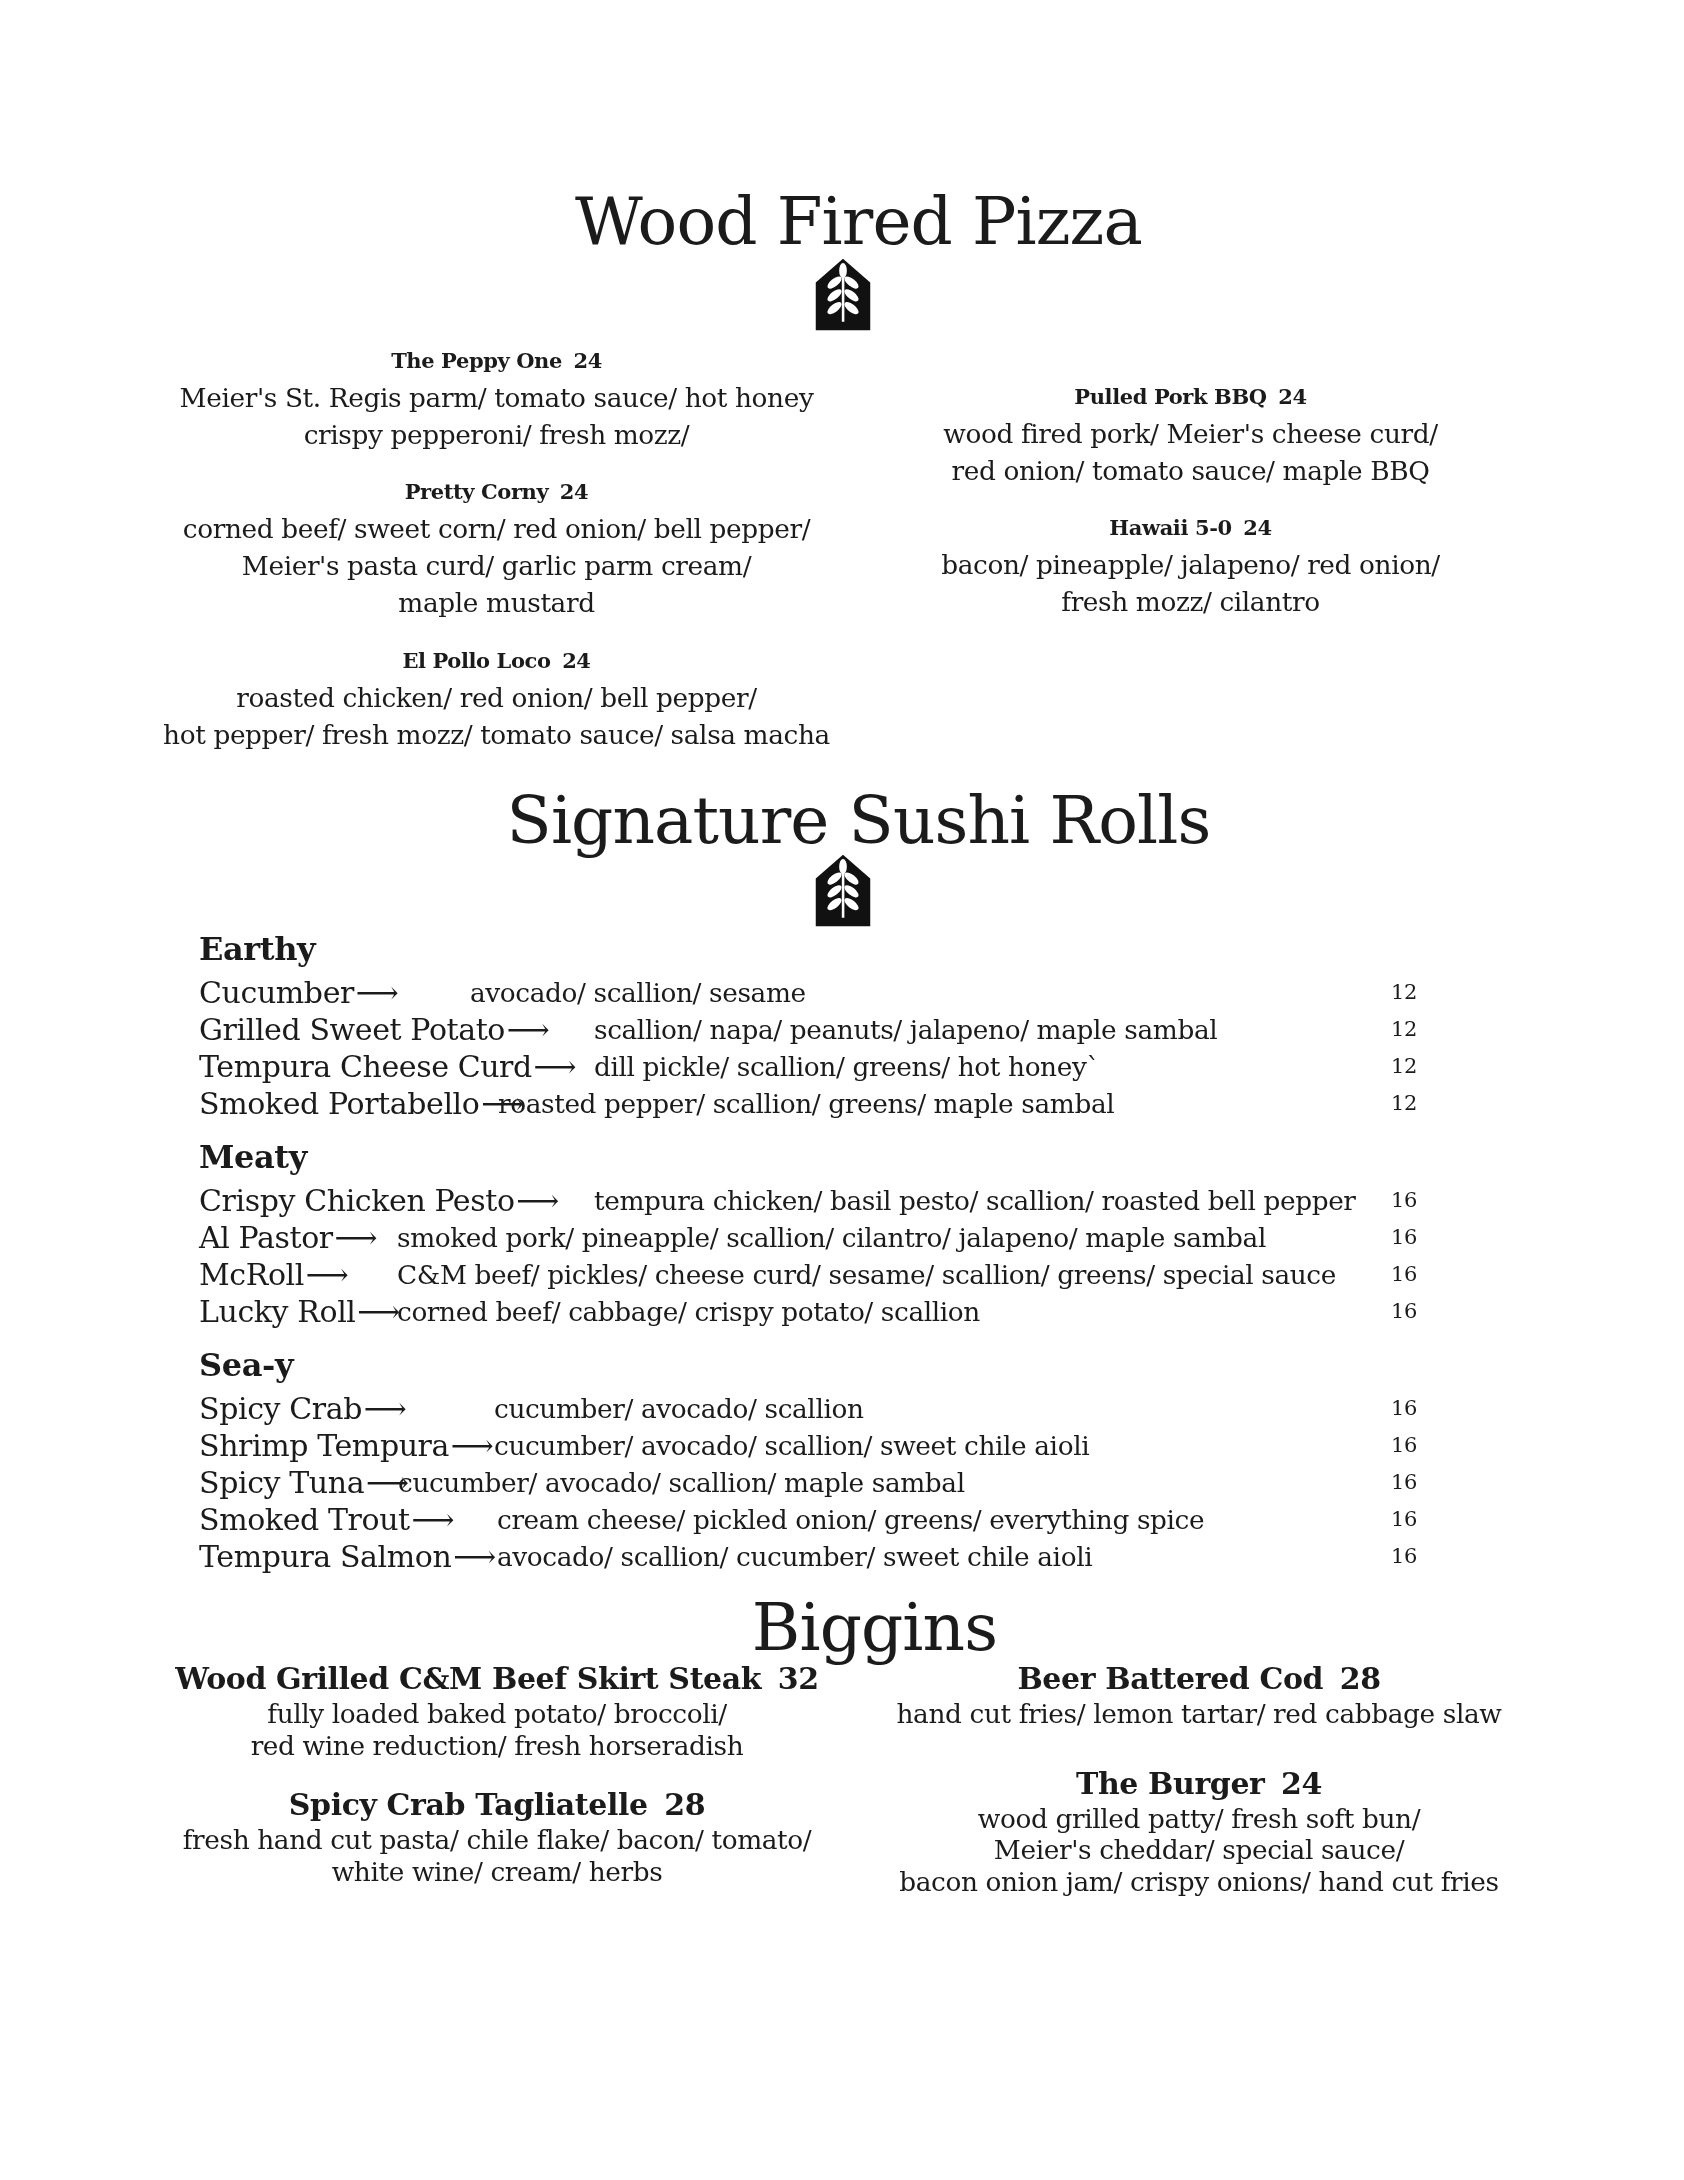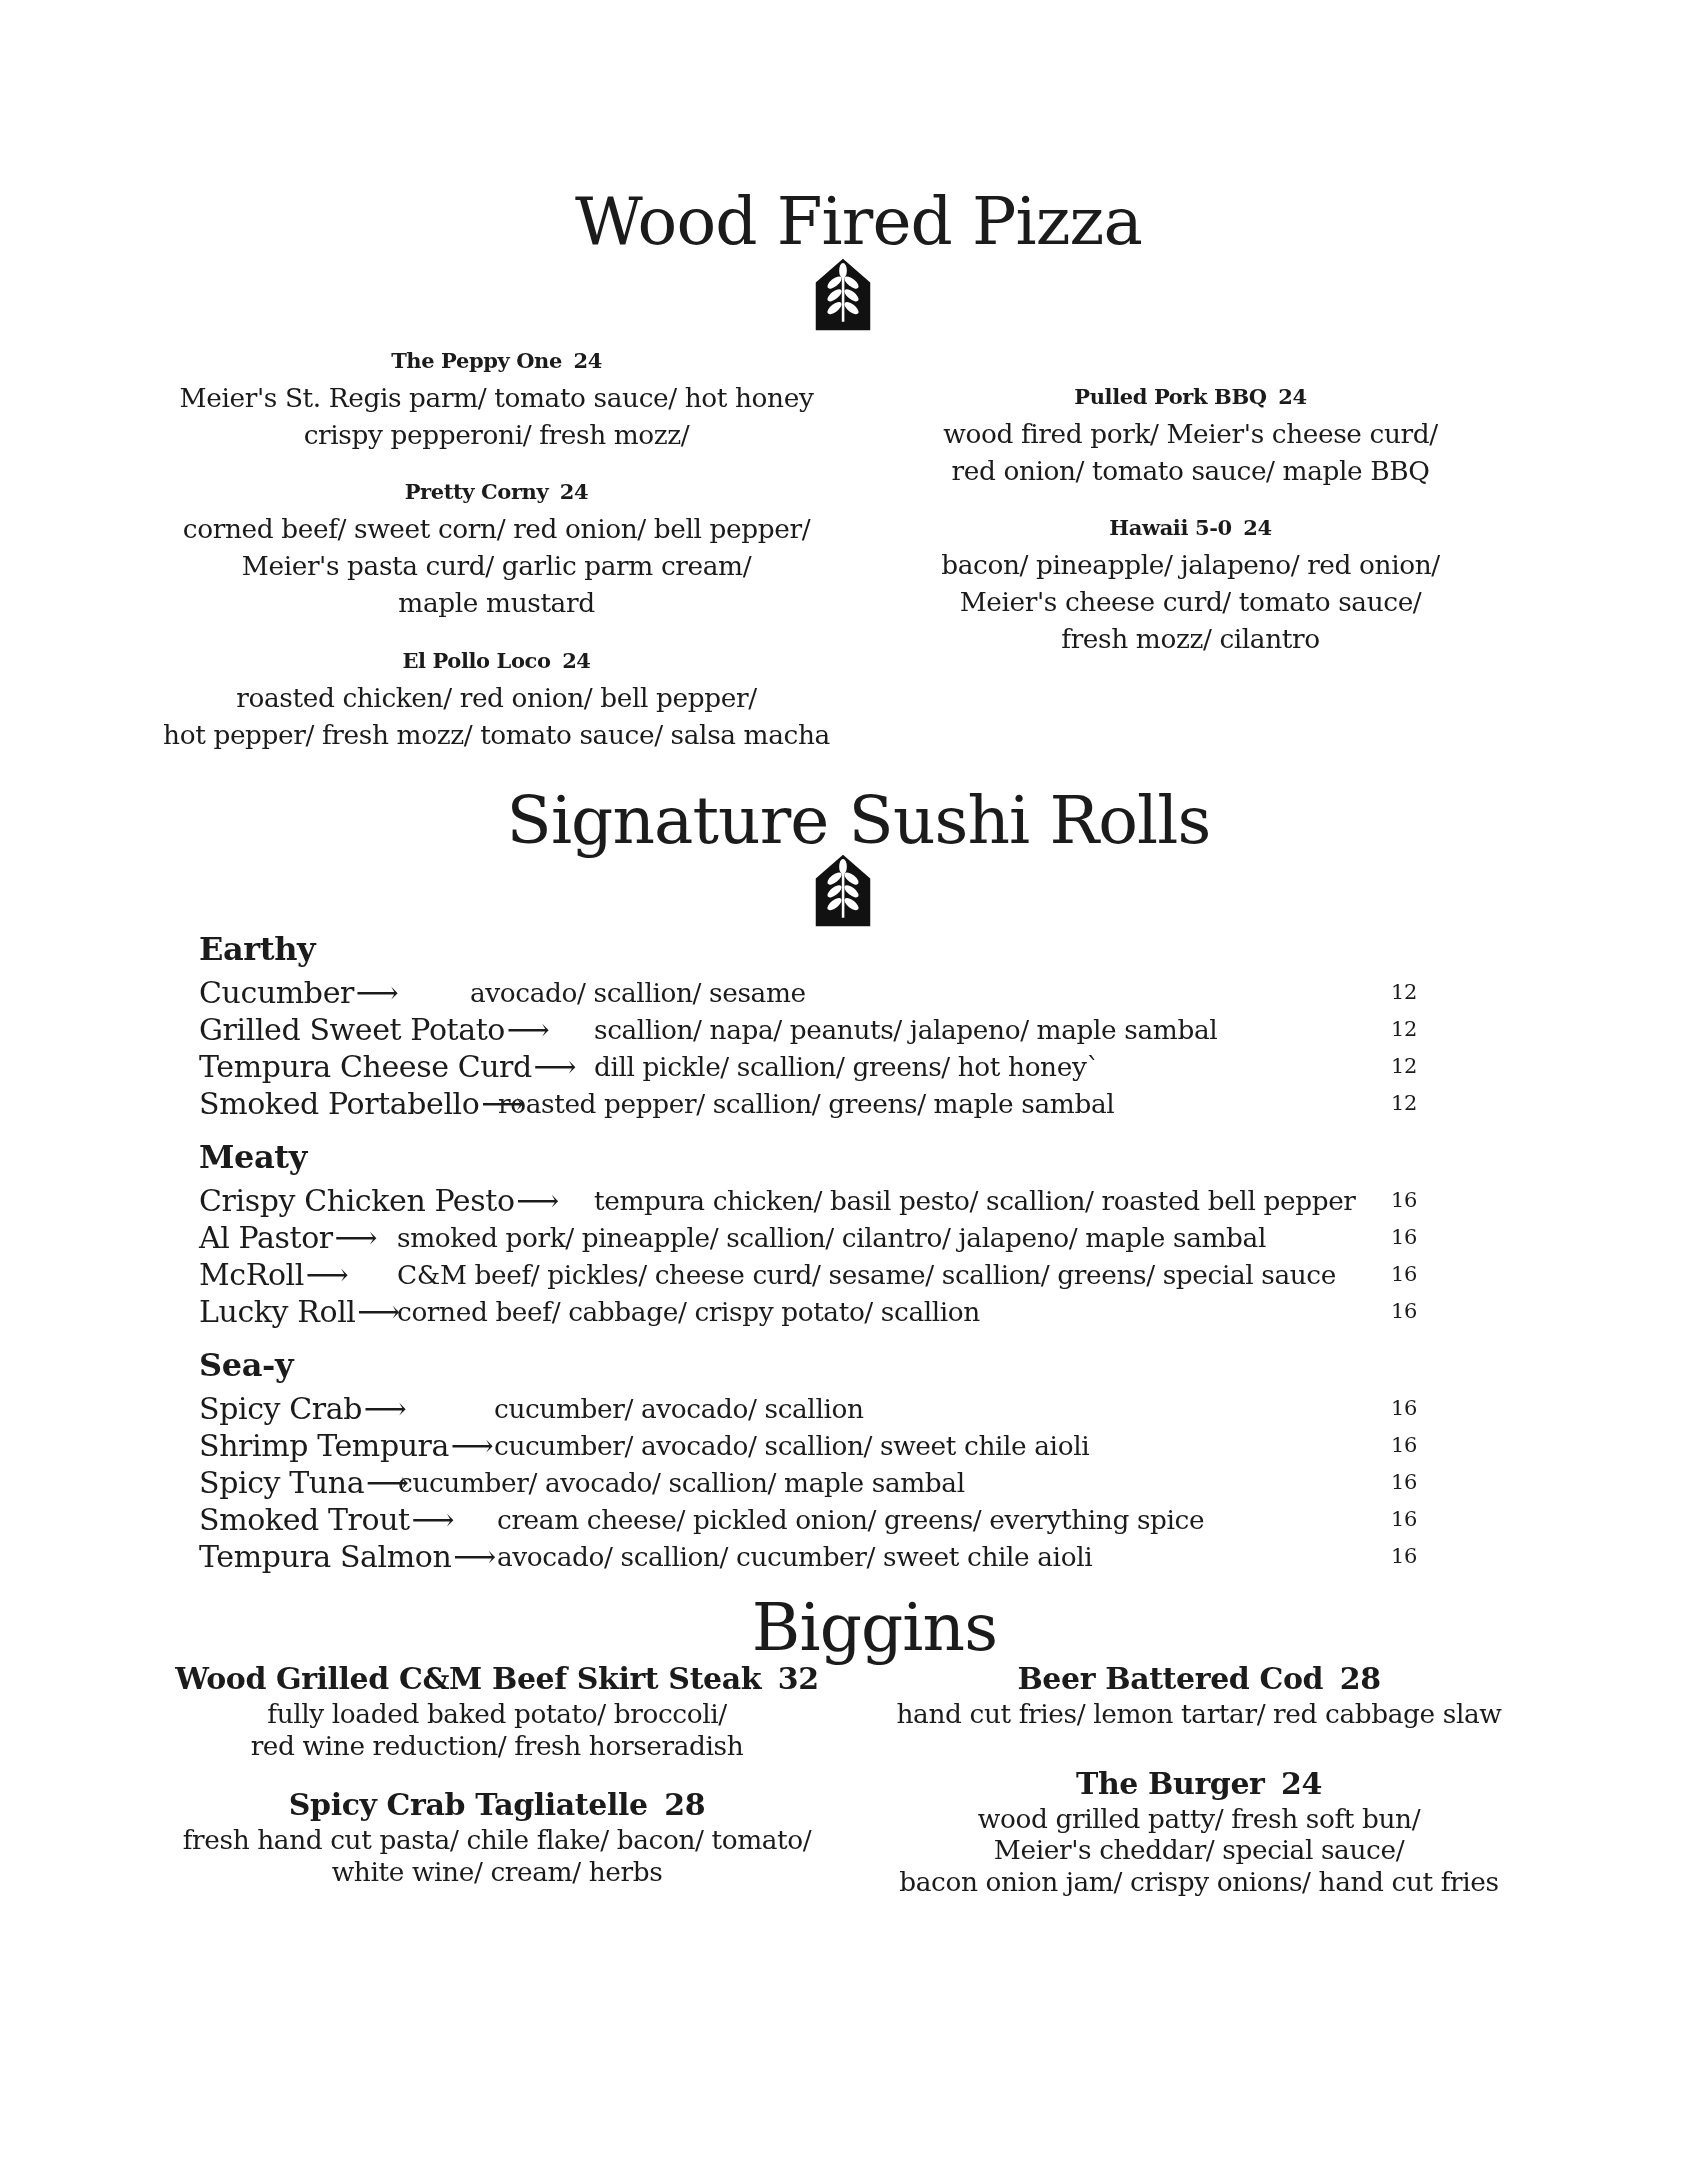--- a/index.html
+++ b/index.html
@@ -117,21 +117,20 @@
 
   <div class="ccol" id="pz-right">
     <div class="c-item">
       <div class="c-name"><span>Pulled Pork BBQ</span><span class="c-price">24</span></div>
       <div class="c-line">wood fired pork/ Meier's cheese curd/</div>
       <div class="c-line">red onion/ tomato sauce/ maple BBQ</div>
     </div>
     <div class="c-item">
       <div class="c-name"><span>Hawaii 5-0</span><span class="c-price">24</span></div>
       <div class="c-line">bacon/ pineapple/ jalapeno/ red onion/</div>
-      <div class="c-line">Meier's cheese curd/ tomato sauce/</div>
       <div class="c-line">fresh mozz/ cilantro</div>
     </div>
   </div>
 
   <h1 class="sec-title" id="sushi-title">Signature Sushi Rolls</h1>
 
   <div class="logo" id="logo-sushi">
     <svg viewBox="0 0 74 90" width="63" height="77" aria-hidden="true">
       <path d="M5 31 L37 3 L69 31 L69 87 L5 87 Z" fill="#111111"></path>
       <rect x="35.6" y="15" width="3" height="62" fill="#ffffff"></rect>

